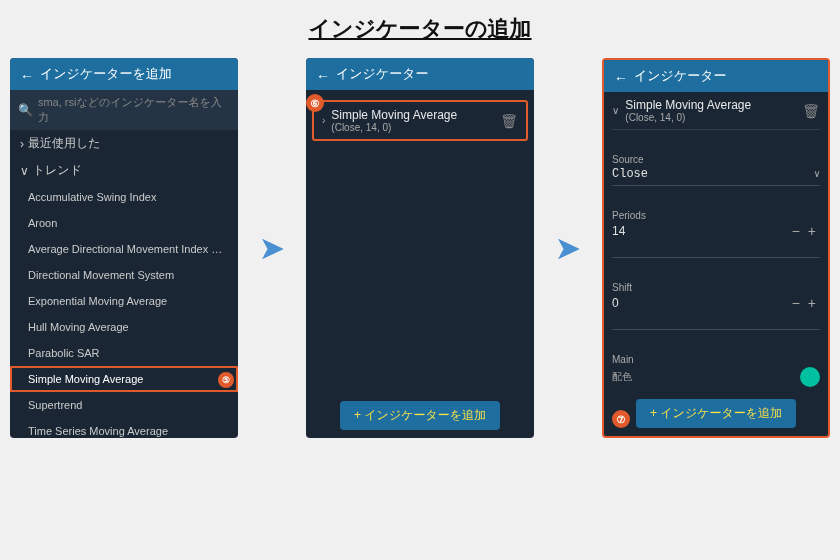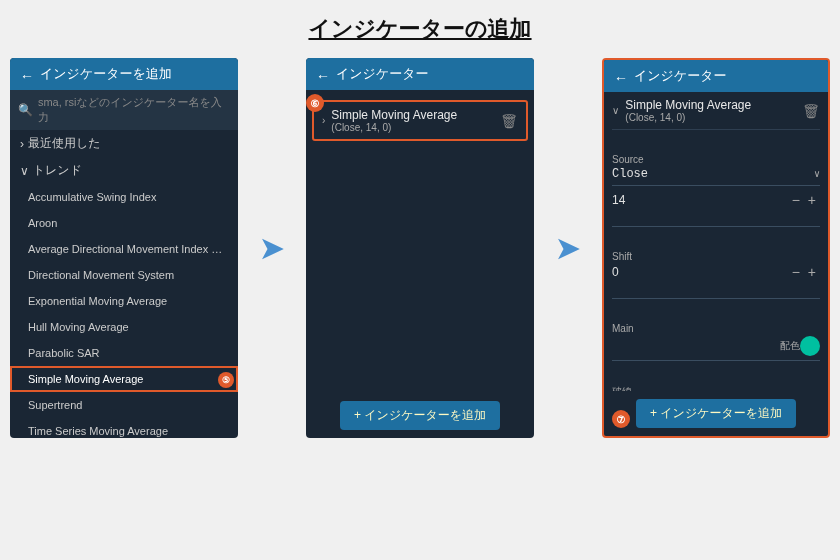--- a/index.html
+++ b/index.html
@@ -157,21 +157,21 @@
       cursor: pointer;
     }
     .panel-footer {
       padding: 8px;
       display: flex;
       justify-content: center;
       flex-shrink: 0;
     }
     .add-btn {
       background: #1e6fa0;
-      color: #fef9c3;
+      color: #fde047;
       border: none;
       border-radius: 4px;
       padding: 6px 14px;
       font-size: 12px;
       cursor: pointer;
       display: flex;
       align-items: center;
       gap: 4px;
     }
     
@@ -236,21 +236,20 @@
       color: #aaa;
       font-size: 14px;
       cursor: pointer;
       padding: 0 4px;
     }
     .color-row {
       display: flex;
       align-items: center;
       border-bottom: 1px solid #3a4d60;
       padding-bottom: 4px;
-      text-align: right;
     }
     .color-label-text {
       flex: 1;
       color: #aaa;
       font-size: 10px;
     }
     .color-dot {
       width: 20px;
       height: 20px;
       border-radius: 50%;
@@ -376,20 +375,21 @@
 
       <div class="setting-group">
         <div class="setting-label">Source</div>
         <div class="setting-value-row">
           <span class="setting-select">Close</span>
           <span class="setting-chevron">∨</span>
         </div>
       </div>
 
       <div class="setting-group">
+        <div class="setting-label">Periods</div>
         <div class="setting-number-row">
           <span class="setting-number">14</span>
           <span class="minus-btn">−</span>
           <span class="plus-btn">+</span>
         </div>
       </div>
 
       <div class="setting-group">
         <div class="setting-label">Shift</div>
         <div class="setting-number-row">

